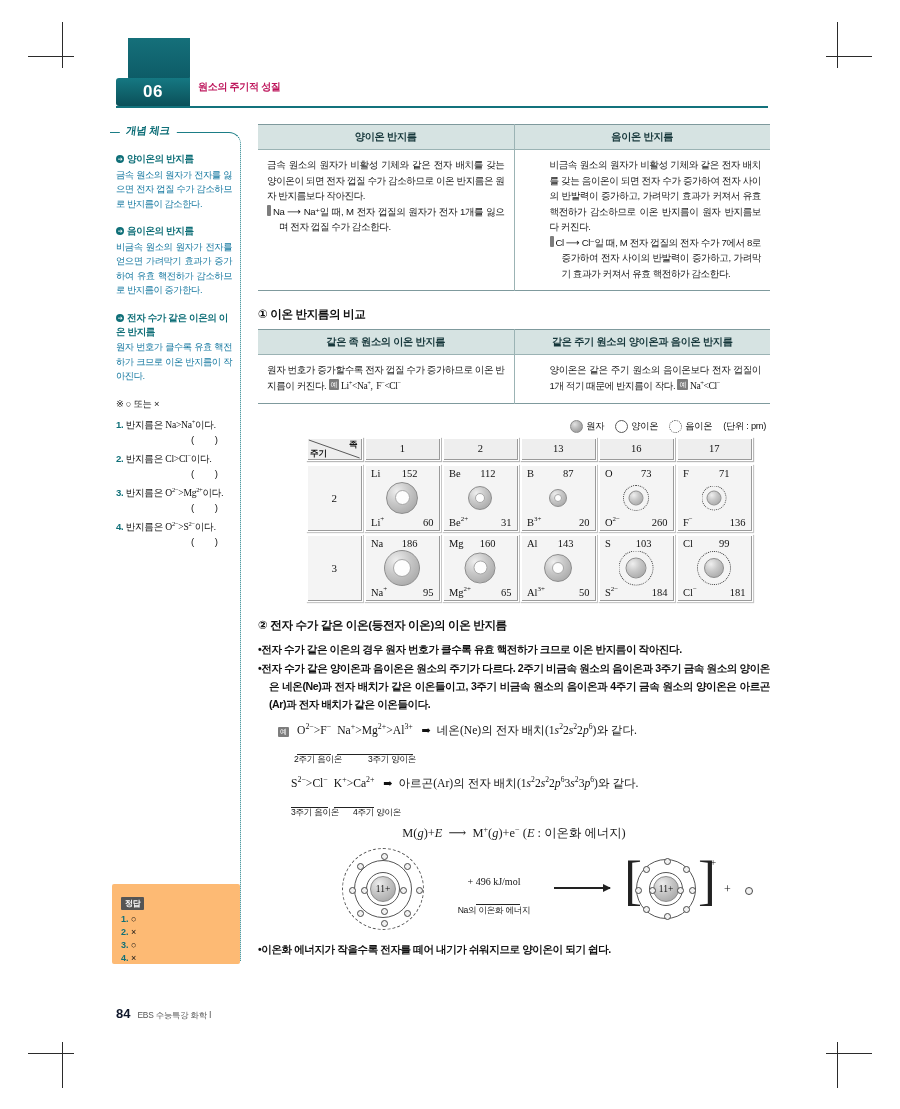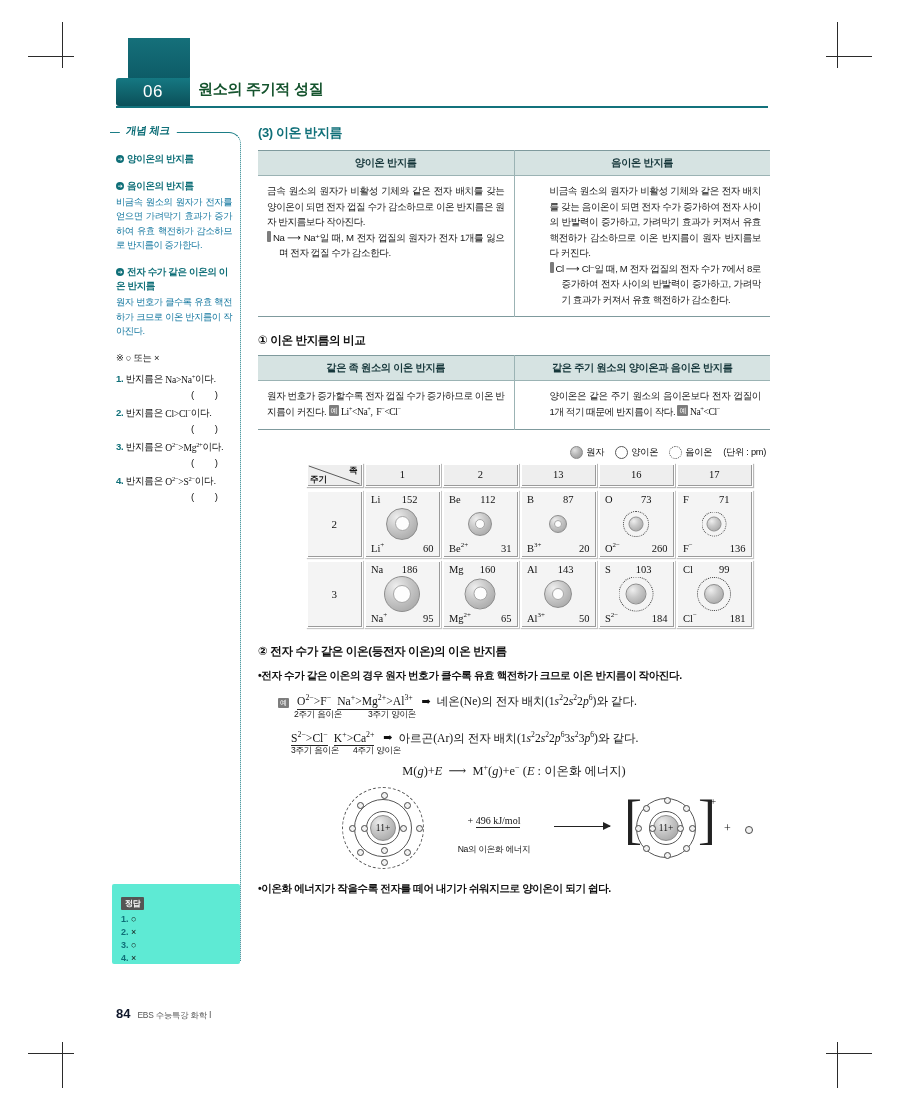--- a/index.html
+++ b/index.html
@@ -25,24 +25,24 @@
   .hdr-ribbon:after{
     content:"";position:absolute;left:0;top:42px;width:62px;height:8px;
     background:#0a4a54;border-radius:0 0 4px 4px;opacity:.85;
   }
   .hdr-bar{
     position:absolute;left:116px;top:78px;width:74px;height:28px;
     background:linear-gradient(180deg,#157882 0%,#0b5059 100%);
     border-radius:3px 0 0 3px;
     display:flex;align-items:center;justify-content:center;
   }
-  .hdr-num{color:#fff;font-weight:normal;font-size:17px;letter-spacing:.5px;}
+  .hdr-num{color:#fff;font-weight:bold;font-size:17px;letter-spacing:.5px;}
   .hdr-title{
-    position:absolute;left:198px;top:80px;font-size:15px;font-weight:bold;
-    color:#14532d;letter-spacing:-.3px;
+    position:absolute;left:198px;top:80px;font-size:10px;font-weight:bold;
+    color:#be185d;letter-spacing:-.3px;
   }
   .hdr-rule{
     position:absolute;left:116px;top:106px;width:652px;height:2.2px;
     background:#13727c;
   }
 
   
   .side{
     position:absolute;left:110px;top:124px;width:132px;height:845px;
   }
@@ -74,21 +74,21 @@
   }
   .oxnote{font-size:9.4px;color:#222;margin:14px 0 6px;letter-spacing:-.3px;}
   .q{font-size:9.6px;color:#111;line-height:1.5;margin-bottom:3px;letter-spacing:-.3px;}
   .q .n{color:#0f6f78;font-weight:bold;}
   .q .paren{display:block;text-align:right;padding-right:12px;margin-top:1px;letter-spacing:2px;}
   .mq{font-family:"Liberation Serif","DejaVu Serif",serif;}
   .mq sup{font-size:.68em;}
 
   .ansbox{
     position:absolute;left:2px;top:760px;width:128px;height:80px;
-    background:#5eead4;border-radius:2px;padding:8px 0 0 9px;box-sizing:border-box;
+    background:#fdba74;border-radius:2px;padding:8px 0 0 9px;box-sizing:border-box;
   }
   .ans-t{
     display:inline-block;background:#555;color:#fff;font-size:8px;font-weight:bold;
     padding:1px 4px;border-radius:1px;margin-bottom:3px;letter-spacing:-.3px;
   }
   .ans-l{font-size:9px;color:#111;line-height:1.45;}
   .ans-l .n{color:#0f6f78;font-weight:bold;}
 
   
   .main{position:absolute;left:258px;top:124px;width:512px;}
@@ -198,21 +198,21 @@
   ul.b > li{
     font-size:10.6px;line-height:1.72;color:#111;letter-spacing:-.45px;
     padding-left:11px;text-indent:-11px;margin-bottom:1px;text-align:justify;font-weight:bold;
   }
   ul.b > li:before{content:"\2022 ";}
   .indent{padding-left:20px;}
   .eqline{
     font-family:"Liberation Serif","DejaVu Serif",serif;font-size:11.6px;color:#111;
     display:flex;align-items:baseline;gap:6px;flex-wrap:wrap;
   }
-  .uline{border-bottom:1px solid #222;padding-bottom:1px;}
+  .uline{border-bottom:1px solid #222;padding-bottom:17px;}
   .sublbl{font-family:"Liberation Sans",sans-serif;font-size:8.6px;color:#111;letter-spacing:-.3px;}
   .arrow{font-size:11px;}
   .cfg sup{font-size:.66em;}
   .cfg i{font-family:"Liberation Serif",serif;font-style:italic;}
 
   .para{font-size:10.6px;line-height:1.72;color:#111;letter-spacing:-.45px;text-align:justify;}
   .para .lead{color:#0f6f78;font-weight:bold;}
   .center-eq{text-align:center;font-family:"Liberation Serif","DejaVu Serif",serif;
     font-size:12.4px;margin:6px 0 4px;}
   .center-eq i{font-style:italic;}
@@ -284,20 +284,21 @@
   <div class="side">
     <div class="side-frame"></div>
     <div class="side-tabtxt">개념 체크</div>
 
     <div class="side-body">
 
       <div class="chk">
         <div class="chk-h">
           <span class="bullet">➔</span><span>양이온의 반지름</span>
         </div>
+        <div class="chk-p">금속 원소의 원자가 전자를 잃으면 전자 껍질 수가 감소하므로 반지름이 감소한다.</div>
       </div>
 
       <div class="chk">
         <div class="chk-h">
           <span class="bullet">➔</span><span>음이온의 반지름</span>
         </div>
         <div class="chk-p">비금속 원소의 원자가 전자를 얻으면 가려막기 효과가 증가하여 유효 핵전하가 감소하므로 반지름이 증가한다.</div>
       </div>
 
       <div class="chk">
@@ -339,21 +340,20 @@
       <div class="ans-t">정답</div>
       <div class="ans-l"><span class="n">1.</span> ○</div>
       <div class="ans-l"><span class="n">2.</span> ×</div>
       <div class="ans-l"><span class="n">3.</span> ○</div>
       <div class="ans-l"><span class="n">4.</span> ×</div>
     </div>
   </div>
 
   <div class="main">
 
-    <h3 class="h3">(3) 이온 반지름</h3>
 
     <table class="t">
       <tbody>
           <tr>
         <th>양이온 반지름</th>
         <th>음이온 반지름</th>
       </tr>
       <tr>
         <td>
           <span>금속 원소의 원자가 비활성 기체와 같은 전자 배치를 갖는 양이온이 되면 전자 껍질 수가 감소하므로 이온 반지름은 원자 반지름보다 작아진다.</span>
@@ -525,20 +525,21 @@
           </div>
         </div>
 
       </div>
     </div>
 
     <h4 class="h4">② 전자 수가 같은 이온(등전자 이온)의 이온 반지름</h4>
 
     <ul class="b">
       <li>전자 수가 같은 이온의 경우 원자 번호가 클수록 유효 핵전하가 크므로 이온 반지름이 작아진다.</li>
+      <li>전자 수가 같은 양이온과 음이온은 원소의 주기가 다르다. 2주기 비금속 원소의 음이온과 3주기 금속 원소의 양이온은 네온(Ne)과 전자 배치가 같은 이온들이고, 3주기 비금속 원소의 음이온과 4주기 금속 원소의 양이온은 아르곤(Ar)과 전자 배치가 같은 이온들이다.</li>
     </ul>
 
     <div class="indent">
       <div class="eqline">
         <span class="ex">예</span>
         <span class="uline mq">O<sup>2−</sup>&gt;F<sup>−</sup></span>
         <span class="uline mq">Na<sup>+</sup>&gt;Mg<sup>2+</sup>&gt;Al<sup>3+</sup></span>
         <span class="arrow">&nbsp;➡</span>
         <span class="cfg">네온(Ne)의 전자 배치(1<i>s</i><sup>2</sup>2<i>s</i><sup>2</sup>2<i>p</i><sup>6</sup>)와 같다.</span>
       </div>

